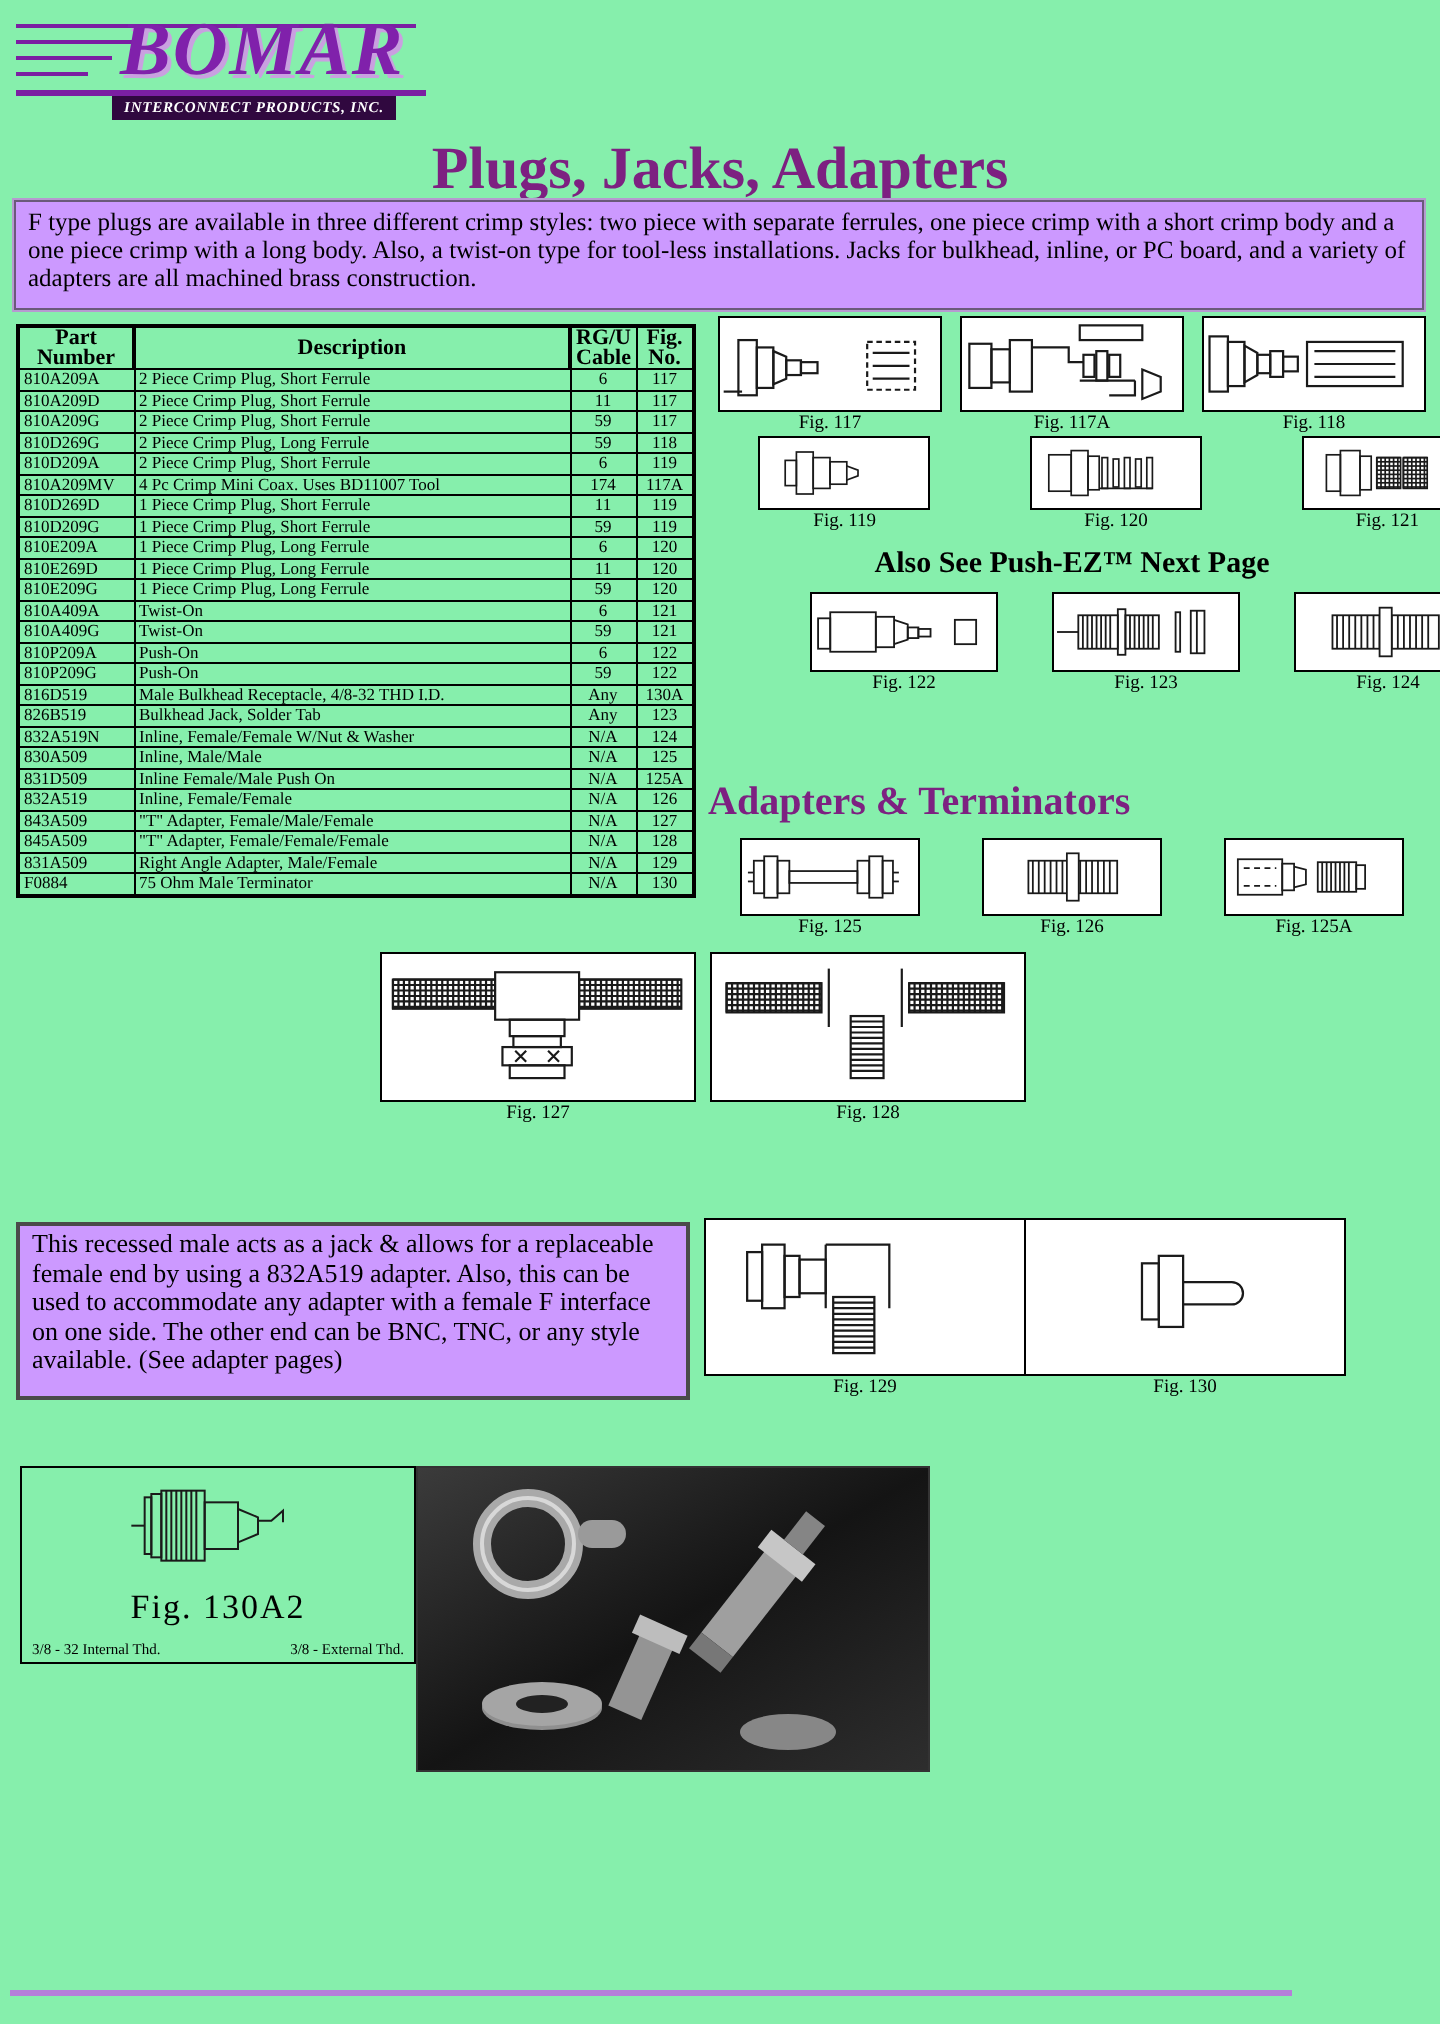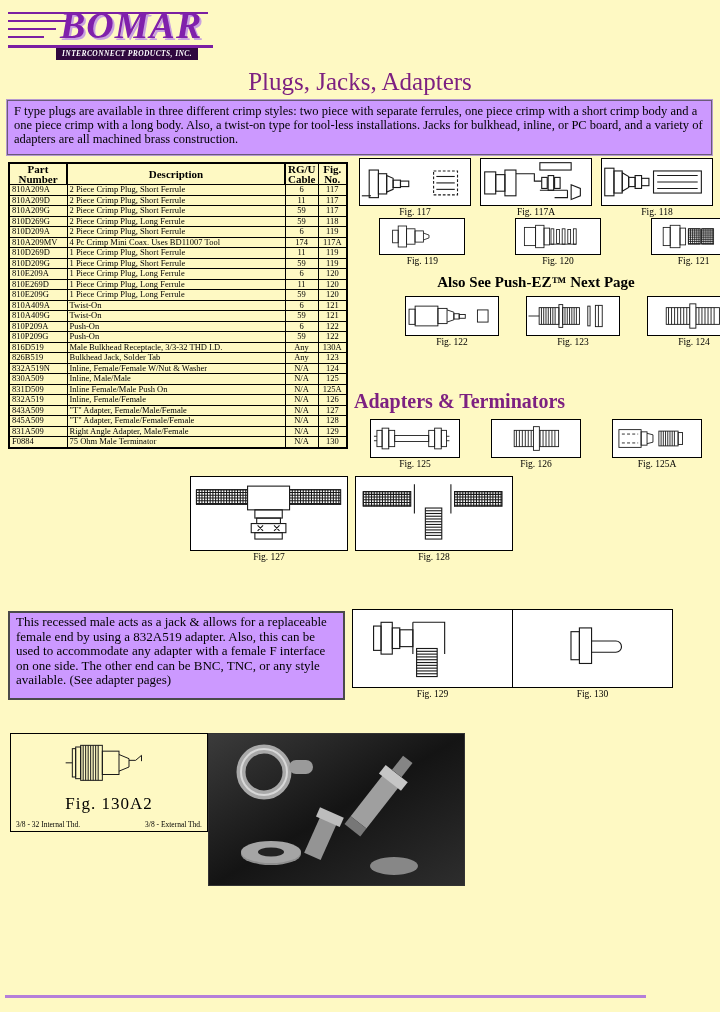--- a/index.html
+++ b/index.html
@@ -1,36 +1,36 @@
 <!DOCTYPE html>
 <html style="--accent: #7d2181; --panel: #cc99ff; --rule: #b57fd9; --logo: #7b1fa2;"><head>
 <meta charset="utf-8">
 <style>
   :root{ --accent:#7d2181; --panel:#cc99ff; --rule:#b57fd9; --logo:#7b1fa2; }
   *{box-sizing:border-box;}
   body{margin:0;background:#fff;}
-  .page{position:relative;width:720px;height:1012px;background:#fef9c3;overflow:hidden;
+  .page{position:relative;width:720px;height:1012px;background:#86efac;overflow:hidden;
         font-family:"Liberation Serif","DejaVu Serif",serif;color:#000;}
 
   
   .logo{position:absolute;left:8px;top:6px;width:212px;height:54px;}
   .speedline{position:absolute;background:var(--logo);height:2px;}
   .sl1{left:0;top:6px;width:200px;}
   .sl2{left:0;top:14px;width:60px;}
   .sl3{left:0;top:22px;width:48px;}
   .sl4{left:0;top:30px;width:36px;}
   .sl5{left:0;top:39px;width:205px;height:3px;}
   .brand{position:absolute;left:52px;top:-1px;font-size:38px;line-height:40px;font-weight:bold;
          font-style:italic;color:#8021ab;letter-spacing:1px;text-shadow:2px 2px 0 #c9a0e0;}
   .tagline{position:absolute;left:48px;top:42px;background:#30083f;color:#fff;font-style:italic;
            font-weight:bold;font-size:7.5px;line-height:10px;padding:1px 6px;letter-spacing:.4px;white-space:nowrap;}
 
   
-  .page-title{position:absolute;left:0;top:68px;width:720px;text-align:center;font-size:25px;
-              font-weight:normal;color:var(--accent);}
+  .page-title{position:absolute;left:0;top:68px;width:720px;text-align:center;font-size:30px;
+              font-weight:bold;color:var(--accent);}
   .intro{position:absolute;left:7px;top:100px;width:705px;height:55px;background:var(--panel);
          border:1px solid #6a5a7a;box-shadow:0 0 0 1px #b69ad0;font-size:12.5px;line-height:1.13;
          padding:3px 6px;}
 
   
   .parts-table{position:absolute;left:8px;top:162px;border-collapse:collapse;font-size:8.5px;
                border:2px solid #000;}
   .parts-table th,.parts-table td{border:1px solid #000;padding:0 2px;line-height:9.5px;height:9.5px;}
   .parts-table th{font-size:11px;font-weight:bold;text-align:center;line-height:10px;height:auto;}
   .parts-table .c0{width:58px;}
@@ -190,21 +190,21 @@
           <td class="c3">122</td>
         </tr>
         <tr>
           <td class="c0">810P209G</td>
           <td class="c1">Push-On</td>
           <td class="c2">59</td>
           <td class="c3">122</td>
         </tr>
         <tr>
           <td class="c0">816D519</td>
-          <td class="c1">Male Bulkhead Receptacle, 3/3-32 THD I.D.</td>
+          <td class="c1">Male Bulkhead Receptacle, 4/8-32 THD I.D.</td>
           <td class="c2">Any</td>
           <td class="c3">130A</td>
         </tr>
         <tr>
           <td class="c0">826B519</td>
           <td class="c1">Bulkhead Jack, Solder Tab</td>
           <td class="c2">Any</td>
           <td class="c3">123</td>
         </tr>
         <tr>

